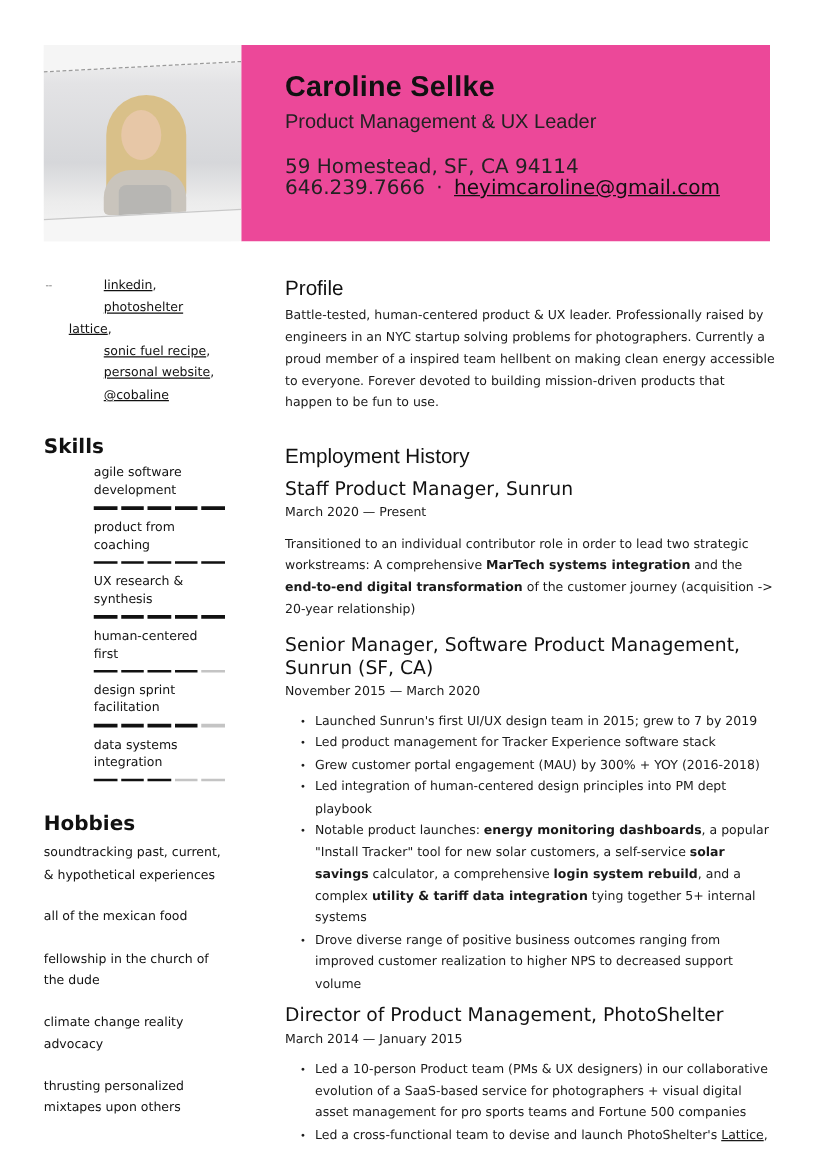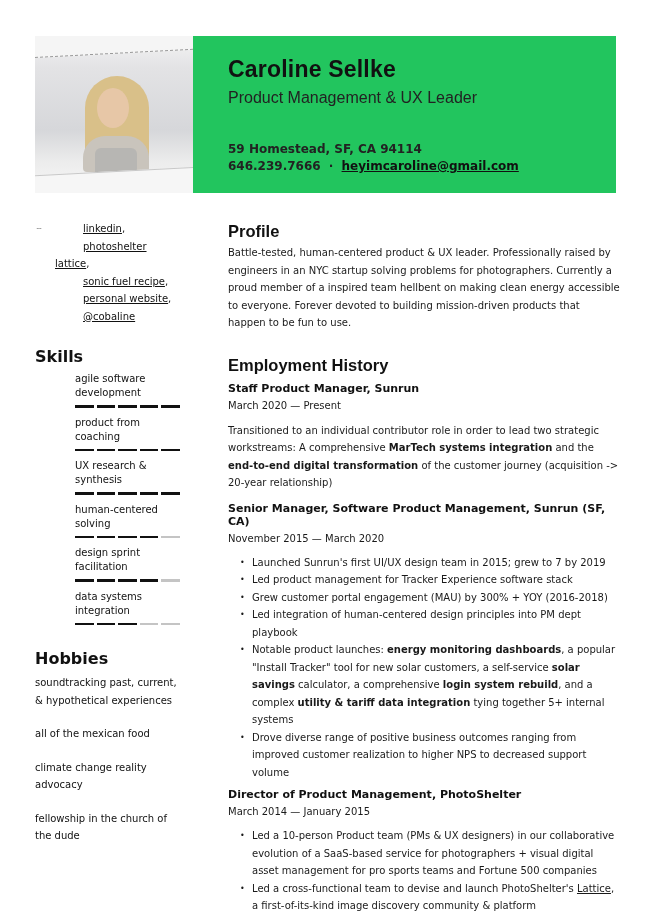--- a/index.html
+++ b/index.html
@@ -8,43 +8,43 @@
 
   .header { position: absolute; left: 35px; top: 36px; width: 581px; height: 157px; display: flex; }
   .photo { width: 158px; height: 157px; background: linear-gradient(180deg, #f4f4f4 0%, #e3e3e5 20%, #d6d7da 60%, #ececec 80%, #f7f7f7 100%); position: relative; overflow: hidden; }
   .photo .band-top { position: absolute; left: 0; top: 0; width: 100%; height: 22px; background: #f5f5f5; border-bottom: 1px dashed #9a9a9a; transform: skewY(-3deg); transform-origin: left; }
   .photo .band-bot { position: absolute; left: 0; bottom: 0; width: 100%; height: 26px; background: #f6f6f6; border-top: 1px solid #c8c8c8; transform: skewY(-3deg); transform-origin: right; }
   .photo .hair { position: absolute; left: 50px; top: 40px; width: 64px; height: 92px; background: #d9c089; border-radius: 32px 32px 14px 14px; }
   .photo .face { position: absolute; left: 62px; top: 52px; width: 32px; height: 40px; background: #e7c7a7; border-radius: 50%; }
   .photo .body { position: absolute; left: 48px; top: 100px; width: 66px; height: 36px; background: #c9c4bc; border-radius: 22px 22px 4px 4px; }
   .photo .top { position: absolute; left: 60px; top: 112px; width: 42px; height: 24px; background: #b7b6b3; border-radius: 6px 6px 0 0; }
 
-  .banner { flex: 1; background: #22c55e; padding: 20px 0 0 35px; }
+  .banner { flex: 1; background: #ec4899; padding: 20px 0 0 35px; }
   .name { font-family: "Liberation Sans", sans-serif; font-weight: bold; font-size: 23px; color: #111; letter-spacing: 0.2px; }
   .title { font-family: "Liberation Sans", sans-serif; font-size: 16px; color: #222; margin-top: 6px; }
-  .contact { font-size: 12px; color: #222; margin-top: 34px; line-height: 17px; font-weight: bold; }
+  .contact { font-size: 16px; color: #222; margin-top: 17px; line-height: 17px; }
   .contact .sep { margin: 0 4px; }
   .contact a { color: #111; text-decoration: underline; }
 
   .sidebar { position: absolute; left: 35px; top: 220px; width: 145px; font-size: 10px; }
   .links { position: relative; padding-left: 20px; line-height: 17.5px; }
   .links .link-icon { position: absolute; left: 1px; top: 1px; font-size: 7px; color: #888; letter-spacing: -1px; }
   .links a { color: #111; text-decoration: underline; padding-left: 28px; }
   .side-h { font-weight: bold; font-size: 16px; margin-top: 22px; margin-bottom: 6px; color: #111; }
   .skill { margin-bottom: 8px; margin-left: 40px; }
   .skill-name { font-size: 10px; line-height: 14px; color: #111; }
   .bar { display: flex; gap: 3px; margin-top: 5px; }
   .seg { width: 25.6px; height: 2.5px; background: #111; }
   .seg.off { background: #c4c4c4; }
   .hobby { font-size: 10px; line-height: 17.5px; margin-bottom: 16px; color: #111; }
 
   .main { position: absolute; left: 228px; top: 222px; width: 392px; font-size: 10px; color: #1a1a1a; }
-  .sec-h { font-family: "Liberation Sans", sans-serif; font-size: 16.5px; font-weight: bold; color: #111; }
+  .sec-h { font-family: "Liberation Sans", sans-serif; font-size: 16.5px; font-weight: normal; color: #111; }
   .para { line-height: 17.5px; margin-top: 3px; }
-  .job-h { font-weight: bold; font-size: 11px; margin-top: 7px; color: #111; }
+  .job-h { font-weight: normal; font-size: 15px; margin-top: 7px; color: #111; }
   .job-d { margin-top: 4px; line-height: 14px; }
   .bullets { list-style: none; margin-top: 8px; padding-left: 12px; }
   .bullets li { position: relative; padding-left: 12px; line-height: 17.5px; }
   .bullets li::before { content: "•"; position: absolute; left: 0; top: 0; font-size: 8px; }
   b { font-weight: bold; }
   u { text-decoration: underline; }
 </style>
 </head>
 <body>
 
@@ -106,21 +106,21 @@
         <div class="skill-name">UX research &amp; synthesis</div>
         <div class="bar">
           <div class="seg"></div>
           <div class="seg"></div>
           <div class="seg"></div>
           <div class="seg"></div>
           <div class="seg"></div>
         </div>
       </div>
       <div class="skill">
-        <div class="skill-name">human-centered solving</div>
+        <div class="skill-name">human-centered first</div>
         <div class="bar">
           <div class="seg"></div>
           <div class="seg"></div>
           <div class="seg"></div>
           <div class="seg"></div>
           <div class="seg off"></div>
         </div>
       </div>
       <div class="skill">
         <div class="skill-name">design sprint facilitation</div>
@@ -140,22 +140,23 @@
           <div class="seg"></div>
           <div class="seg off"></div>
           <div class="seg off"></div>
         </div>
       </div>
     </div>
   <div class="side-h" style="margin-top:24px">Hobbies</div>
   <div id="hobbies">
       <div class="hobby">soundtracking past, current, &amp; hypothetical experiences</div>
       <div class="hobby">all of the mexican food</div>
+      <div class="hobby">fellowship in the church of the dude</div>
       <div class="hobby">climate change reality advocacy</div>
-      <div class="hobby">fellowship in the church of the dude</div>
+      <div class="hobby">thrusting personalized mixtapes upon others</div>
     </div>
 </div>
 
 <div class="main">
   <div class="sec-h">Profile</div>
   <div class="para">Battle-tested, human-centered product &amp; UX leader. Professionally raised by engineers in an NYC startup solving problems for photographers. Currently a proud member of a inspired team hellbent on making clean energy accessible to everyone. Forever devoted to building mission-driven products that happen to be fun to use.</div>
   <div class="sec-h" style="margin-top:24px">Employment History</div>
   <div id="jobs">
       <div>
         <div class="job-h">Staff Product Manager, Sunrun</div>

